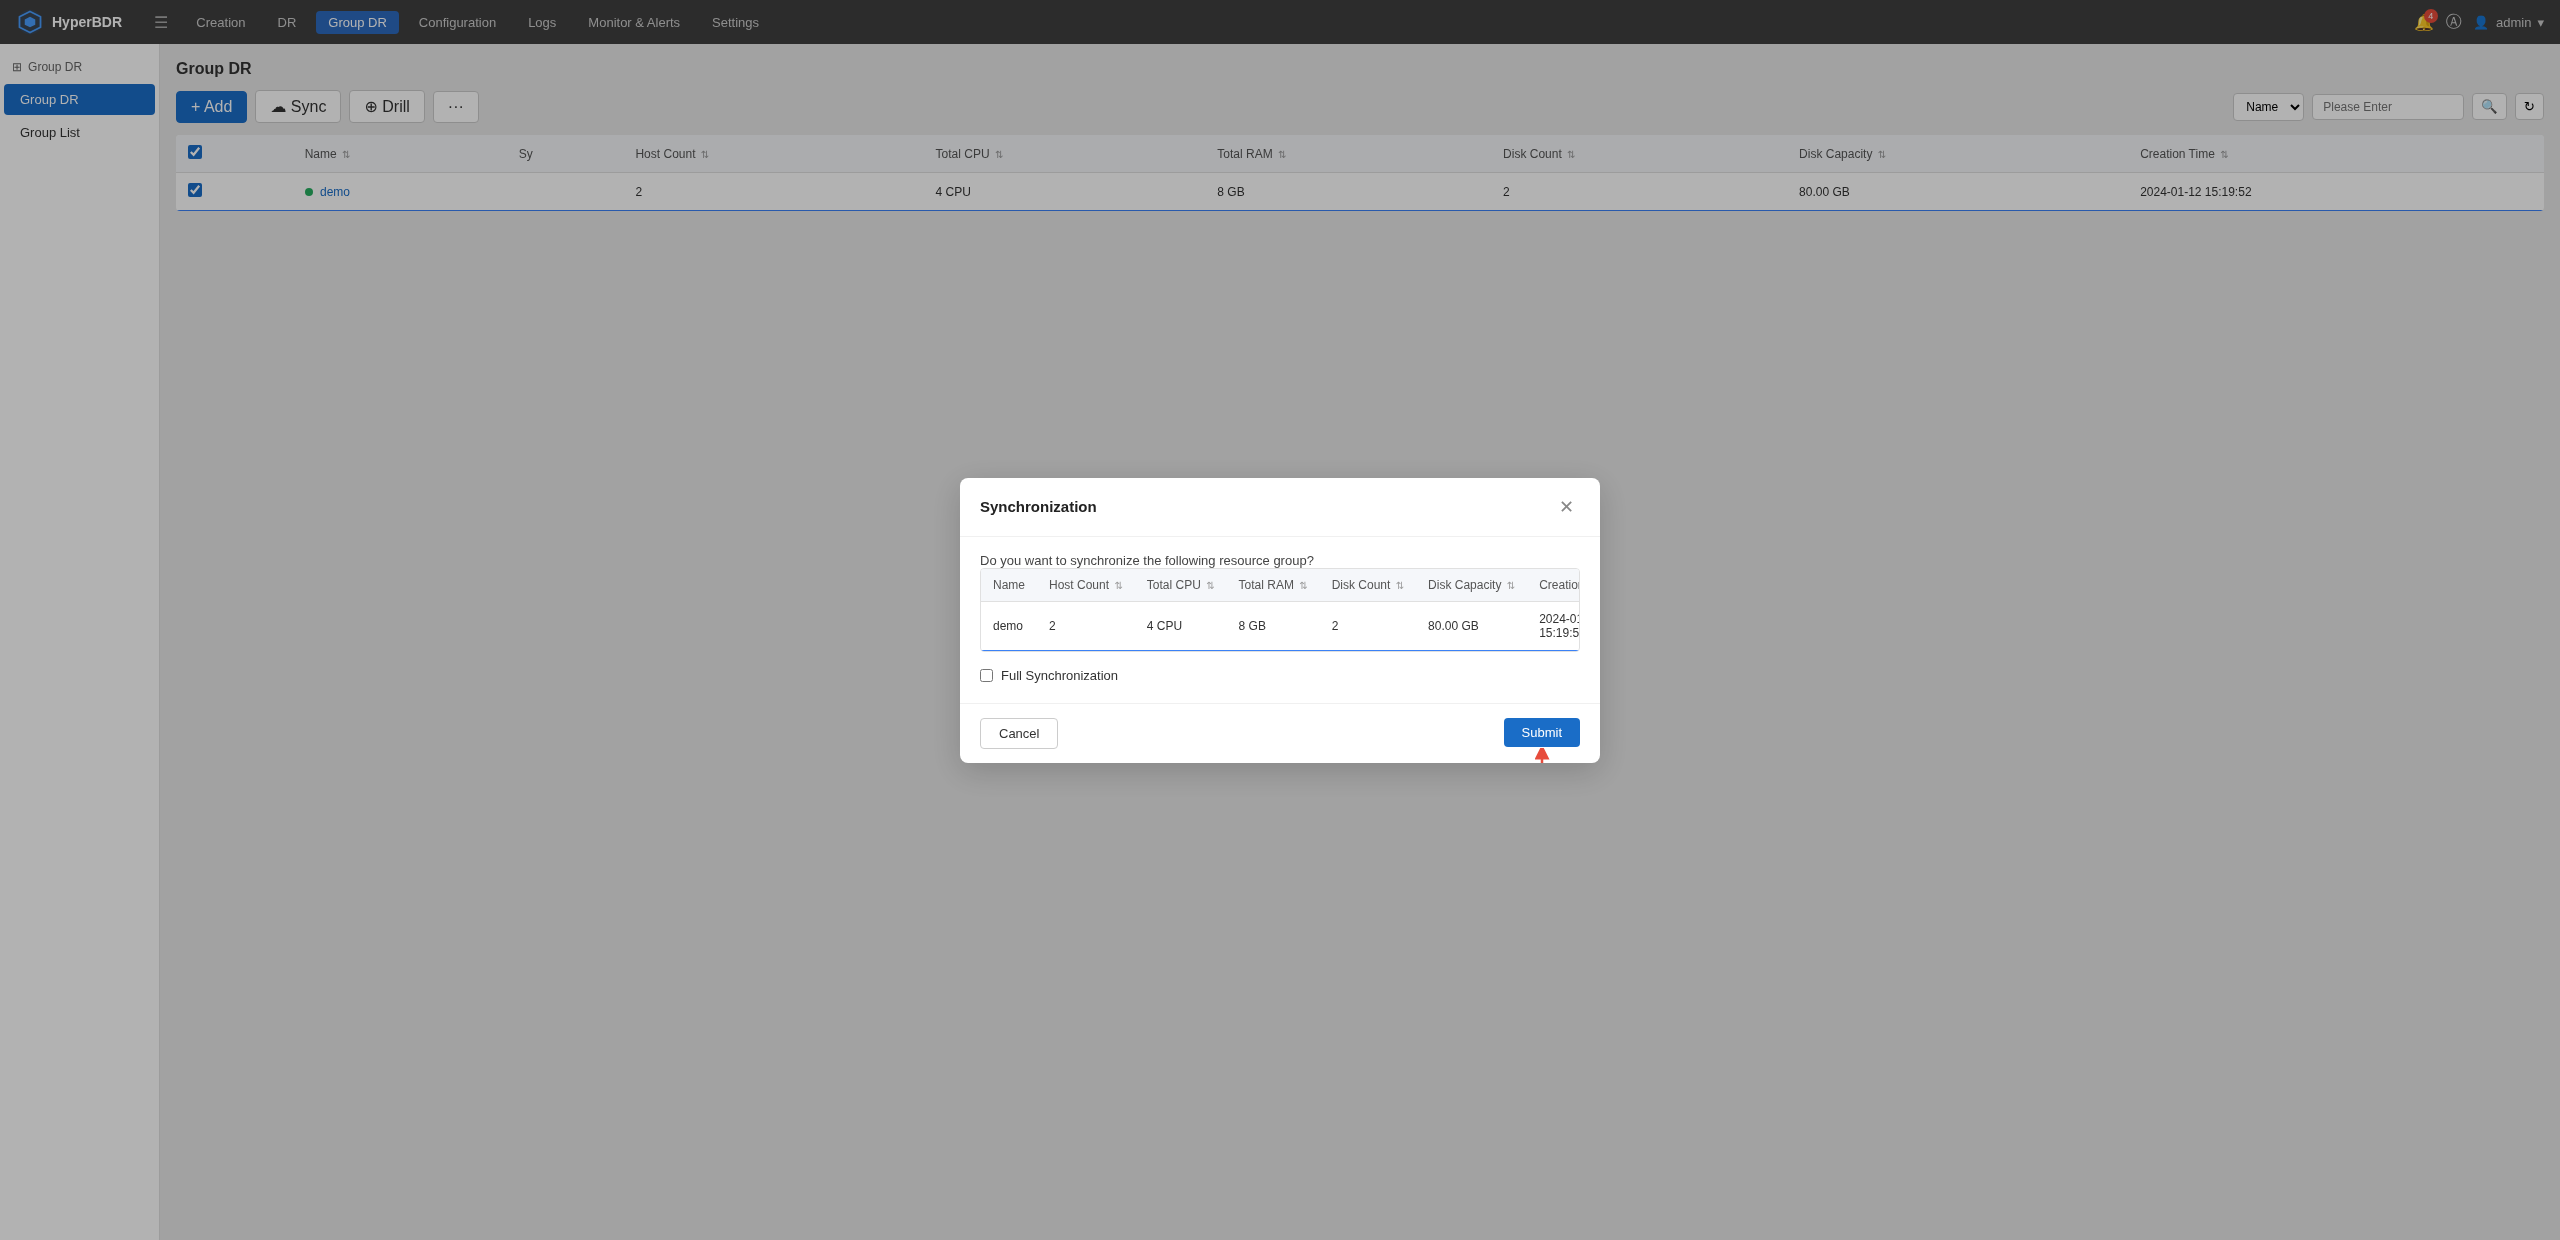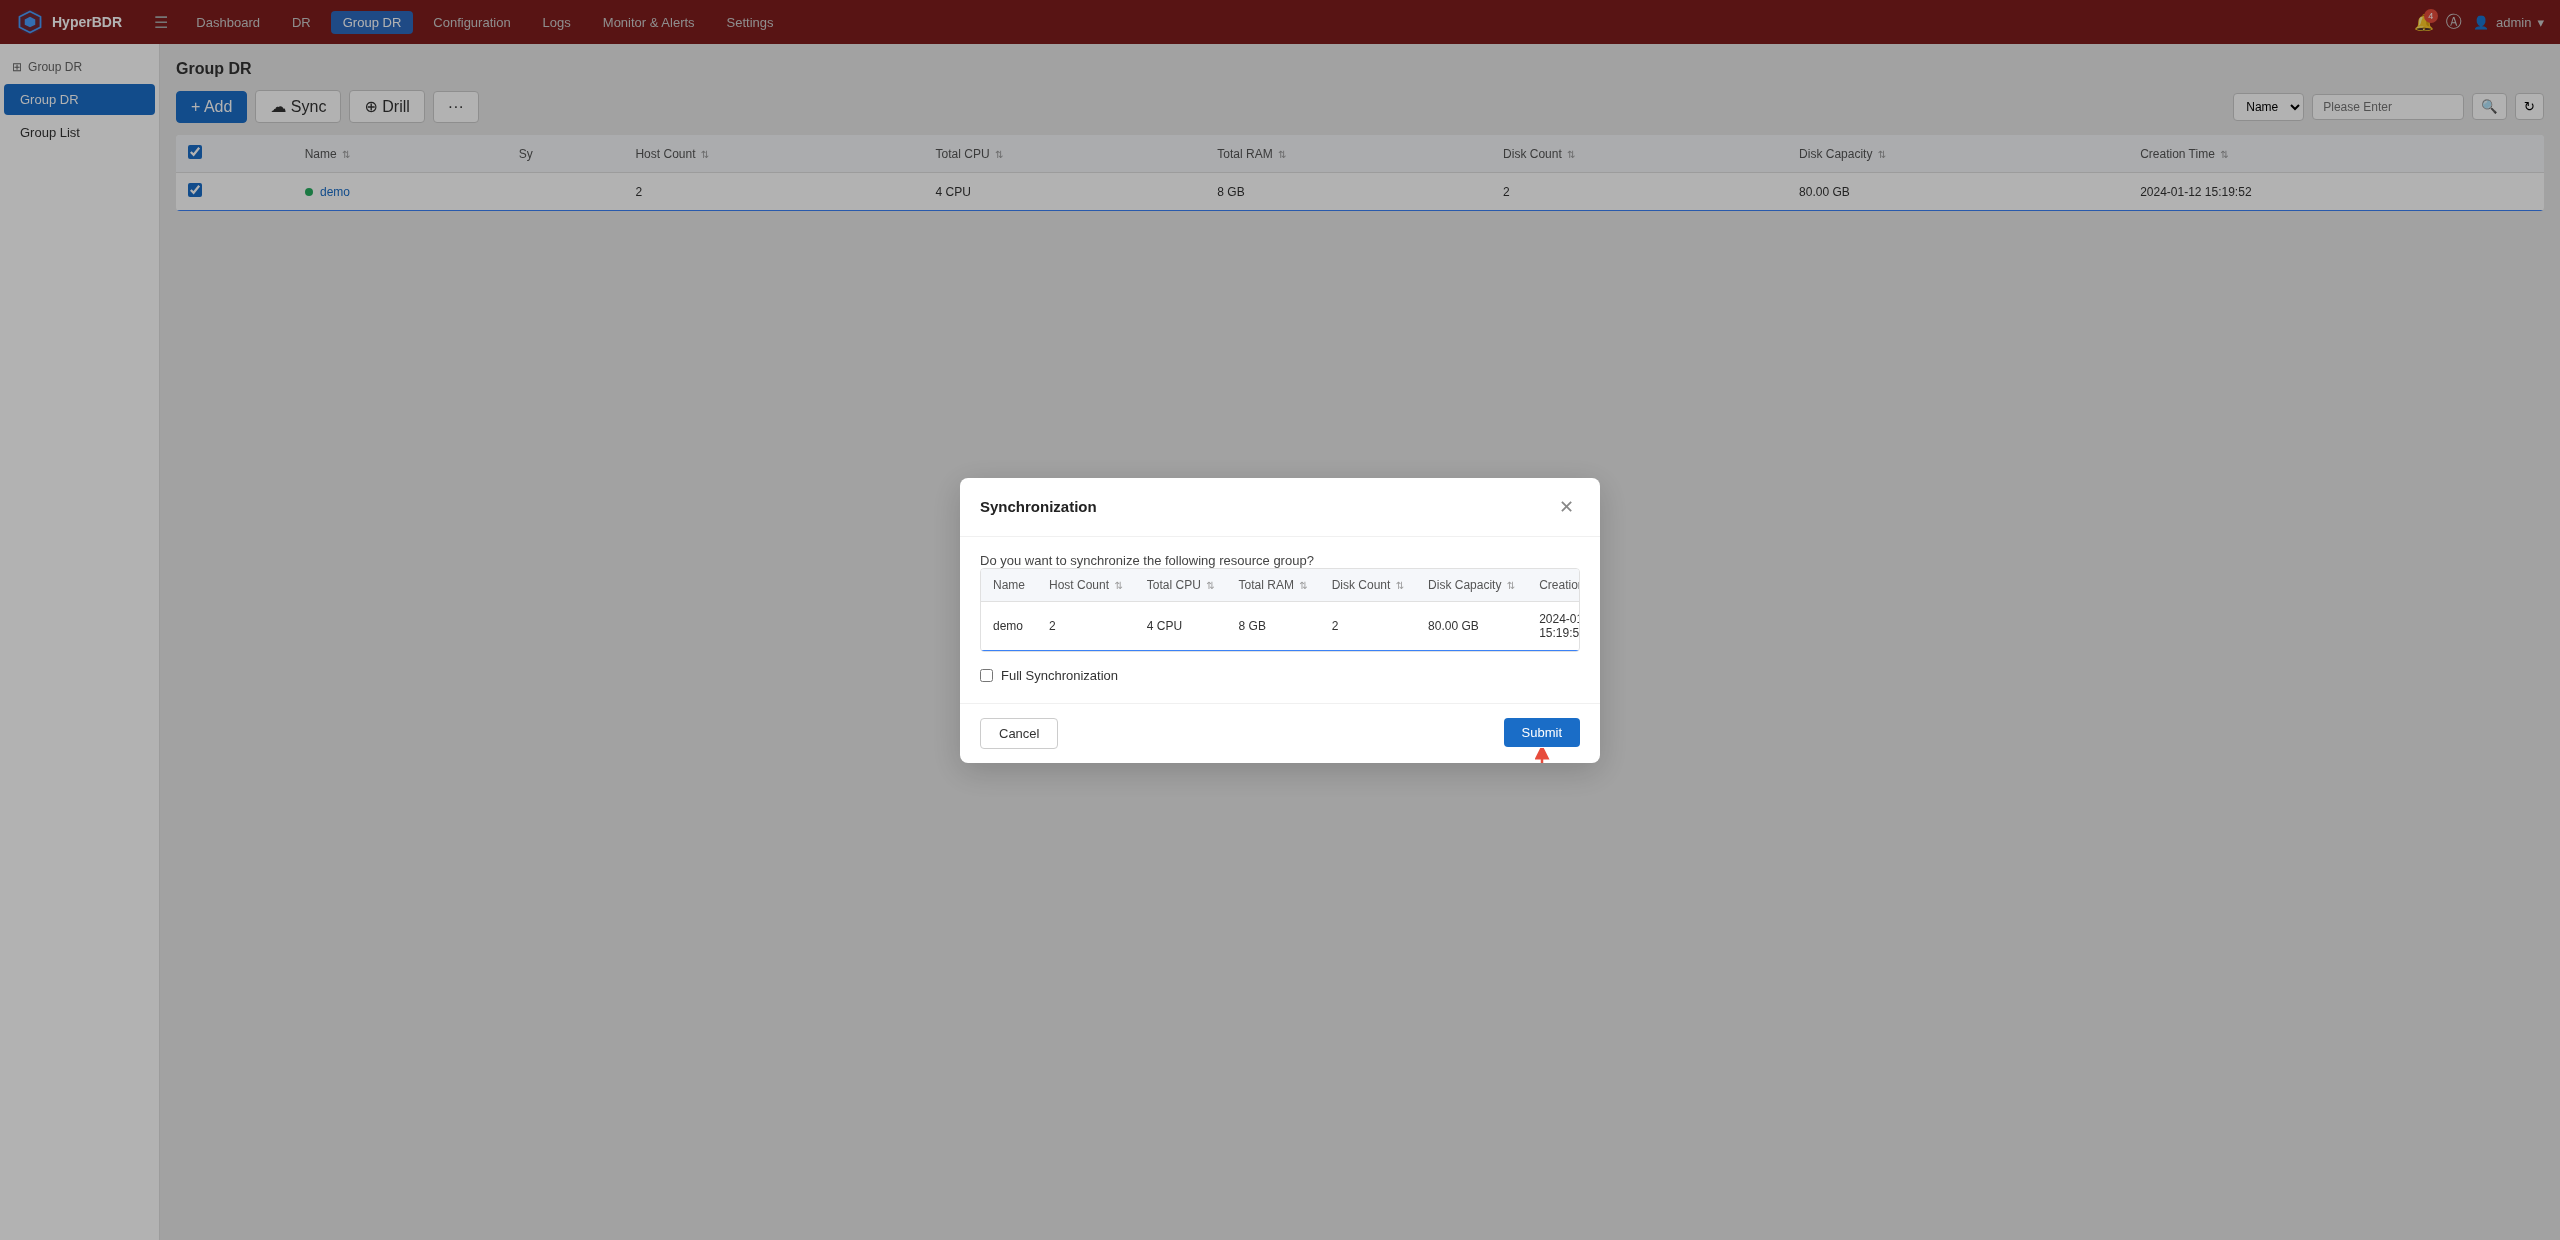--- a/index.html
+++ b/index.html
@@ -1,20 +1,20 @@
 <!DOCTYPE html>
 <html><head>
   <meta charset="utf-8">
   <style>
     * { box-sizing: border-box; margin: 0; padding: 0; }
     body { font-family: -apple-system, BlinkMacSystemFont, 'Segoe UI', sans-serif; font-size: 13px; background: #d4d4d4; overflow: hidden; }
 
     
     .topnav {
-      display: flex; align-items: center; background: #7f1d1d; height: 44px; padding: 0 16px; gap: 8px; position: fixed; top: 0; left: 0; right: 0; z-index: 100;
+      display: flex; align-items: center; background: #404040; height: 44px; padding: 0 16px; gap: 8px; position: fixed; top: 0; left: 0; right: 0; z-index: 100;
     }
     .topnav-brand { display: flex; align-items: center; gap: 8px; color: #fff; font-weight: 600; font-size: 14px; margin-right: 16px; }
     .topnav-brand-icon { width: 28px; height: 28px; }
     .hamburger-btn { color: #aaa; background: none; border: none; cursor: pointer; font-size: 16px; padding: 4px 8px; }
     .nav-item { color: #ccc; padding: 4px 12px; cursor: pointer; font-size: 13px; border-radius: 4px; white-space: nowrap; }
     .nav-item.active { background: #2d6abf; color: #fff; }
     .topnav-right { margin-left: auto; display: flex; align-items: center; gap: 12px; }
     .nav-icon-btn { position: relative; color: #ccc; cursor: pointer; font-size: 16px; }
     .badge { position: absolute; top: -4px; right: -4px; background: #e74c3c; color: #fff; font-size: 9px; width: 14px; height: 14px; border-radius: 50%; display: flex; align-items: center; justify-content: center; }
     .user-menu { display: flex; align-items: center; gap: 6px; color: #ccc; cursor: pointer; font-size: 13px; }
@@ -89,21 +89,21 @@
 <nav class="topnav">
   <div class="topnav-brand">
     <svg class="topnav-brand-icon" viewBox="0 0 32 32" fill="none">
       <circle cx="16" cy="16" r="14" fill="#1a6dc7" opacity="0.15"></circle>
       <path d="M16 4 L28 10 L28 22 L16 28 L4 22 L4 10 Z" fill="none" stroke="#4a9eff" stroke-width="2"></path>
       <path d="M16 10 L22 13 L22 19 L16 22 L10 19 L10 13 Z" fill="#4a9eff"></path>
     </svg>
     <span>HyperBDR</span>
   </div>
   <button class="hamburger-btn">☰</button>
-  <div class="nav-item">Dashboard</div>
+  <div class="nav-item">Creation</div>
   <div class="nav-item">DR</div>
   <div class="nav-item active">Group DR</div>
   <div class="nav-item">Configuration</div>
   <div class="nav-item">Logs</div>
   <div class="nav-item">Monitor &amp; Alerts</div>
   <div class="nav-item">Settings</div>
   <div class="topnav-right">
     <div class="nav-icon-btn">
       🔔
       <span class="badge">4</span>

